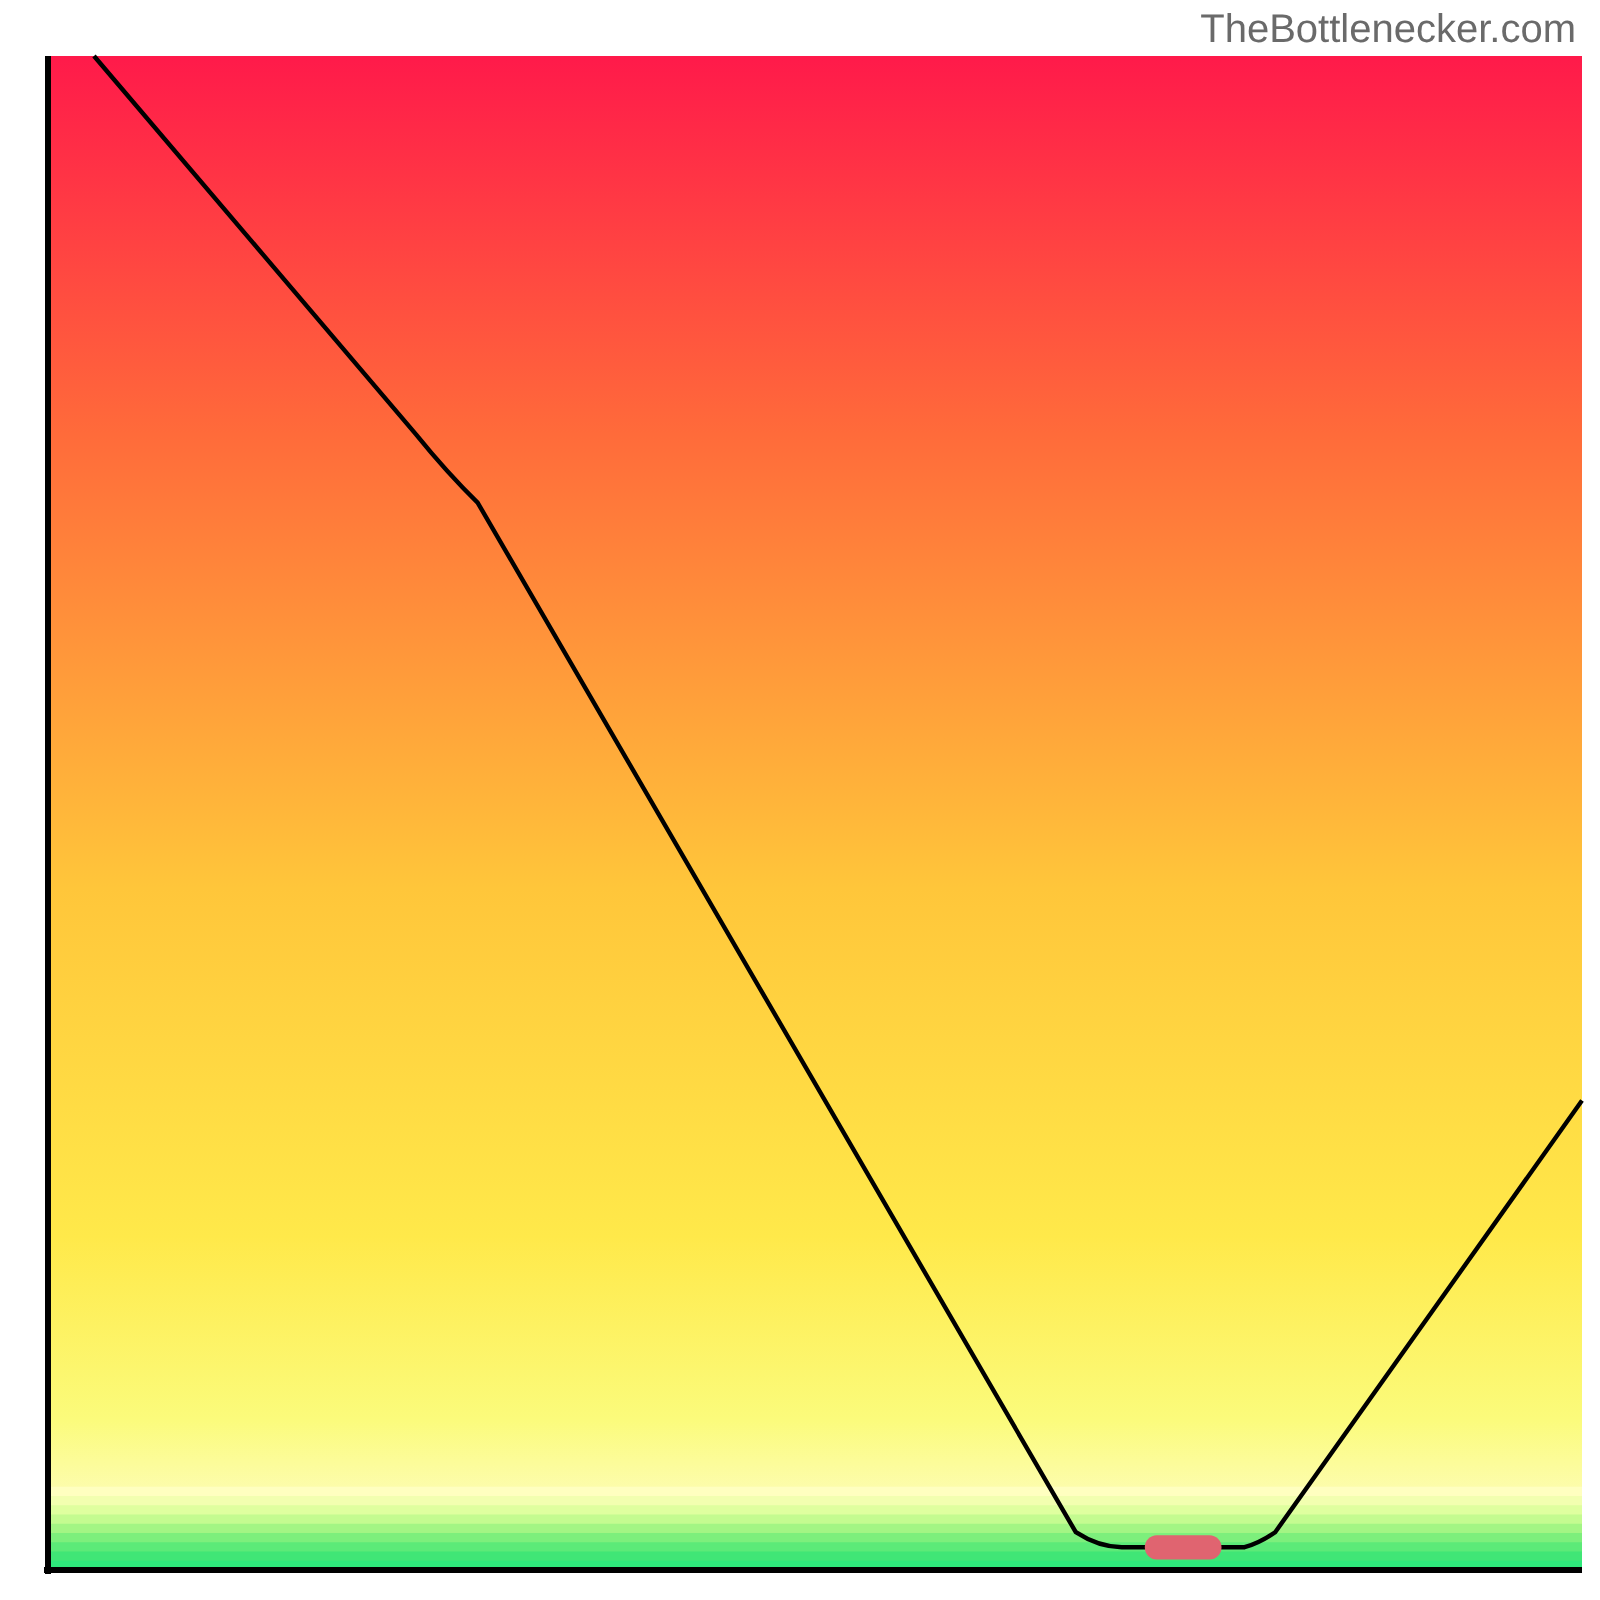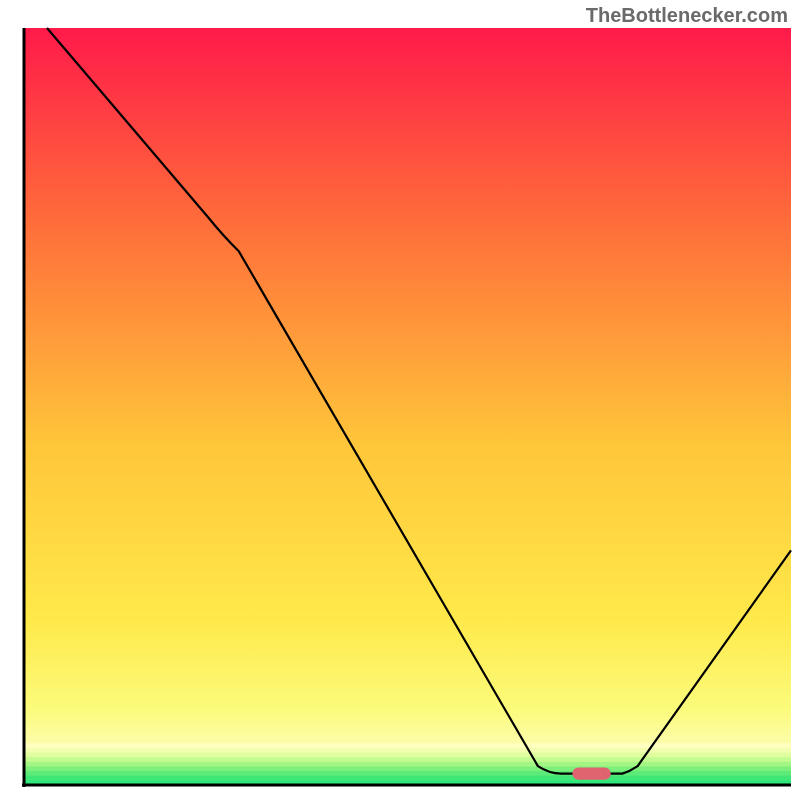--- a/index.html
+++ b/index.html
@@ -15,21 +15,21 @@
     position: relative;
     width: 800px;
     height: 800px;
   }
   #watermark {
     position: absolute;
     top: 4px;
     right: 12px;
     font-size: 20px;
     color: #6a6a6a;
-    font-weight: bold;
+    font-weight: normal;
     z-index: 10;
     font-family: Arial, Helvetica, sans-serif;
   }
   svg {
     display: block;
   }
 </style>
 </head>
 <body>
 

